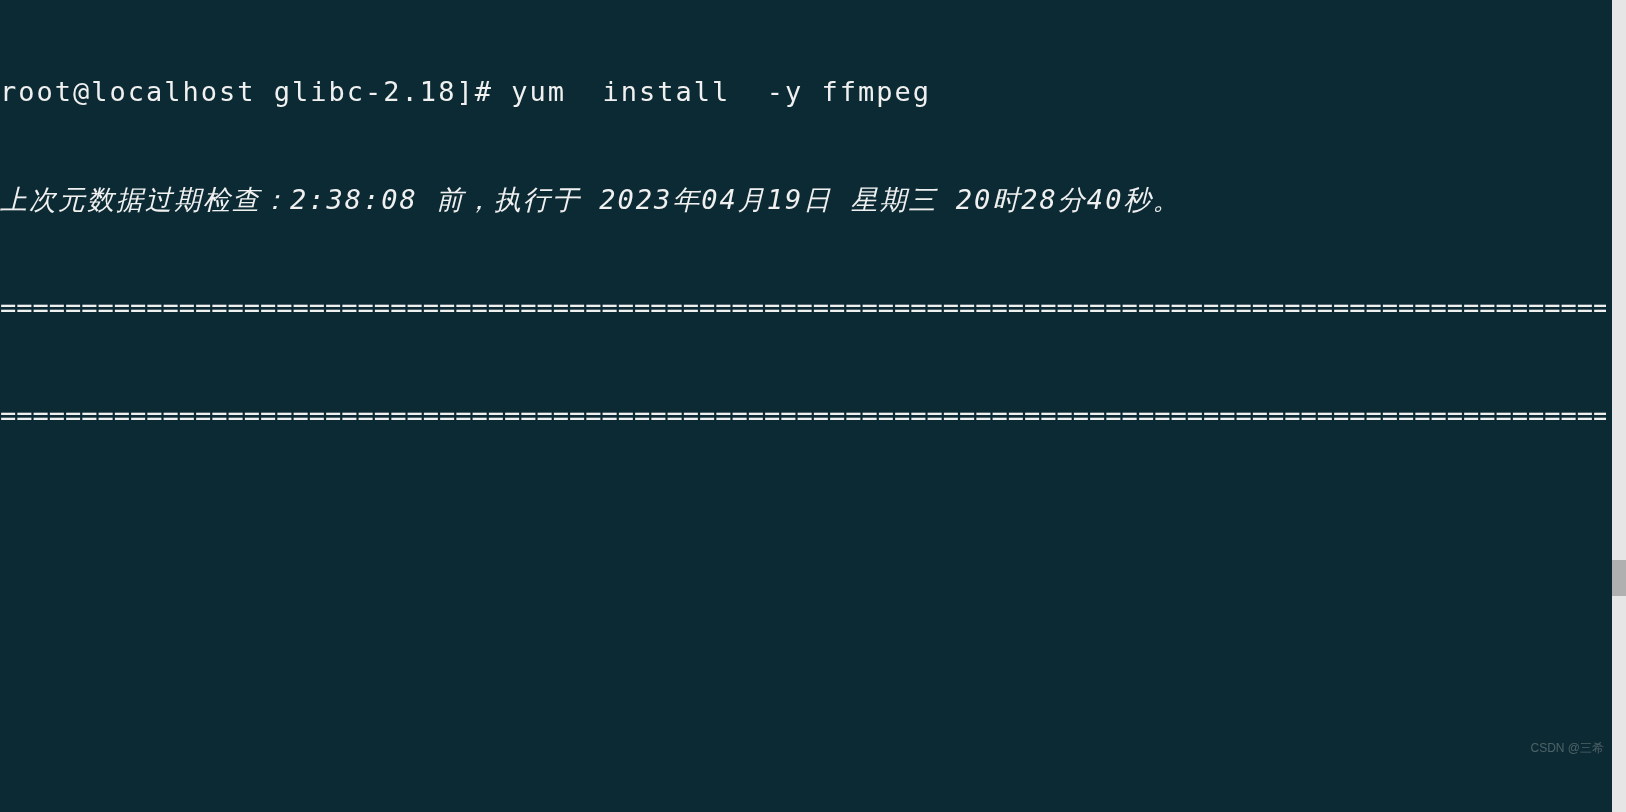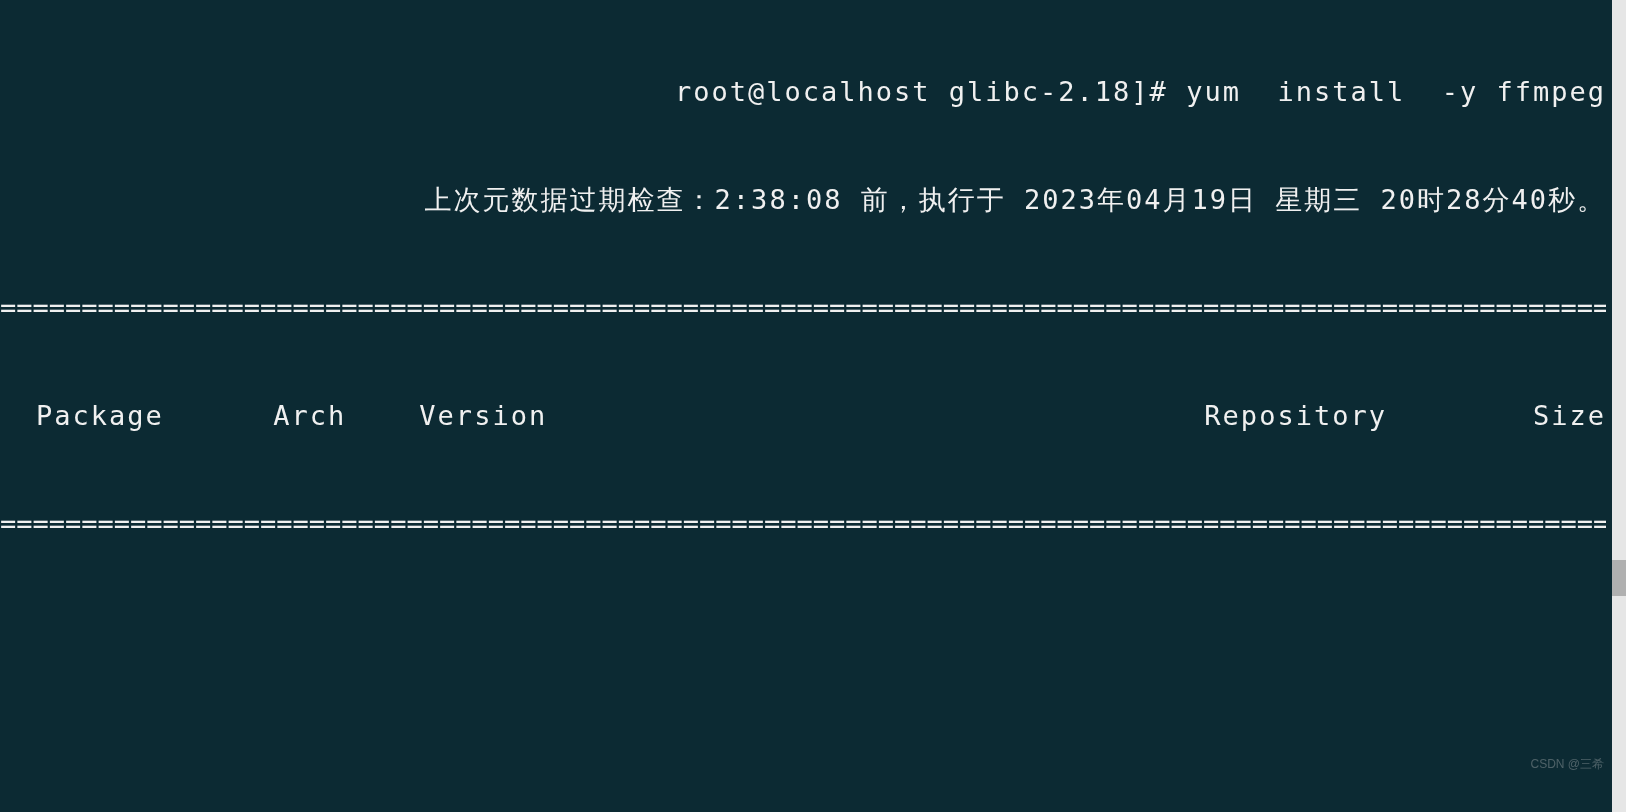--- a/index.html
+++ b/index.html
@@ -21,64 +21,63 @@
     left: 0;
     top: 0;
     right: 16px;
     bottom: 0;
     background: #0c2a33;
     padding: 2px 4px 0 0;
     box-sizing: border-box;
     white-space: pre;
     overflow: hidden;
   }
-  .line { display: block; text-align: right; }
+  .line { display: block; }
   .prompt { color: #f0f0f0; }
   .cmd { color: #f0f0f0; }
   .sep {
     color: #f0f0f0;
     letter-spacing: 0;
     display: block;
     overflow: hidden;
   }
   .hdr { color: #f0f0f0; } 
-  .txt { color: #f0f0f0; }
+  .txt { color: #f0f0f0; font-style: italic; }
   .sectionlabel { color: #f0f0f0; }
   .scrollbar {
     position: absolute;
     right: 0;
     top: 0;
     width: 14px;
     height: 100%;
     background: #e6e6e6;
   }
   .scroll-thumb {
     position: absolute;
     right: 0;
     width: 14px;
     background: #b0b0b0;
   }
   .watermark {
     position: absolute;
     right: 22px;
-    bottom: 30px;
+    bottom: 46px;
     font-family: sans-serif;
     font-size: 12px;
     letter-spacing: 0;
     color: rgba(200,200,200,0.35);
   }
 </style>
 </head>
 <body>
 
 <div class="terminal">
   <span class="line"><span class="prompt">root@localhost glibc-2.18]#</span> <span class="cmd">yum  install  -y ffmpeg</span></span>
   <span class="line txt">上次元数据过期检查：2:38:08 前，执行于 2023年04月19日 星期三 20时28分40秒。</span>
   <span class="sep">================================================================================================================================================</span>
-  <span class="line hdr"><span>Package</span>      <span>Arch</span>    <span>Version</span>                                    <span>Repository</span>        <span>Size</span></span>
   <span class="sep">================================================================================================================================================</span>
   
   
   
 </div>
 
 <div class="scrollbar">
   <div class="scroll-thumb" style="top:560px;height:36px;"></div>
 </div>
 

